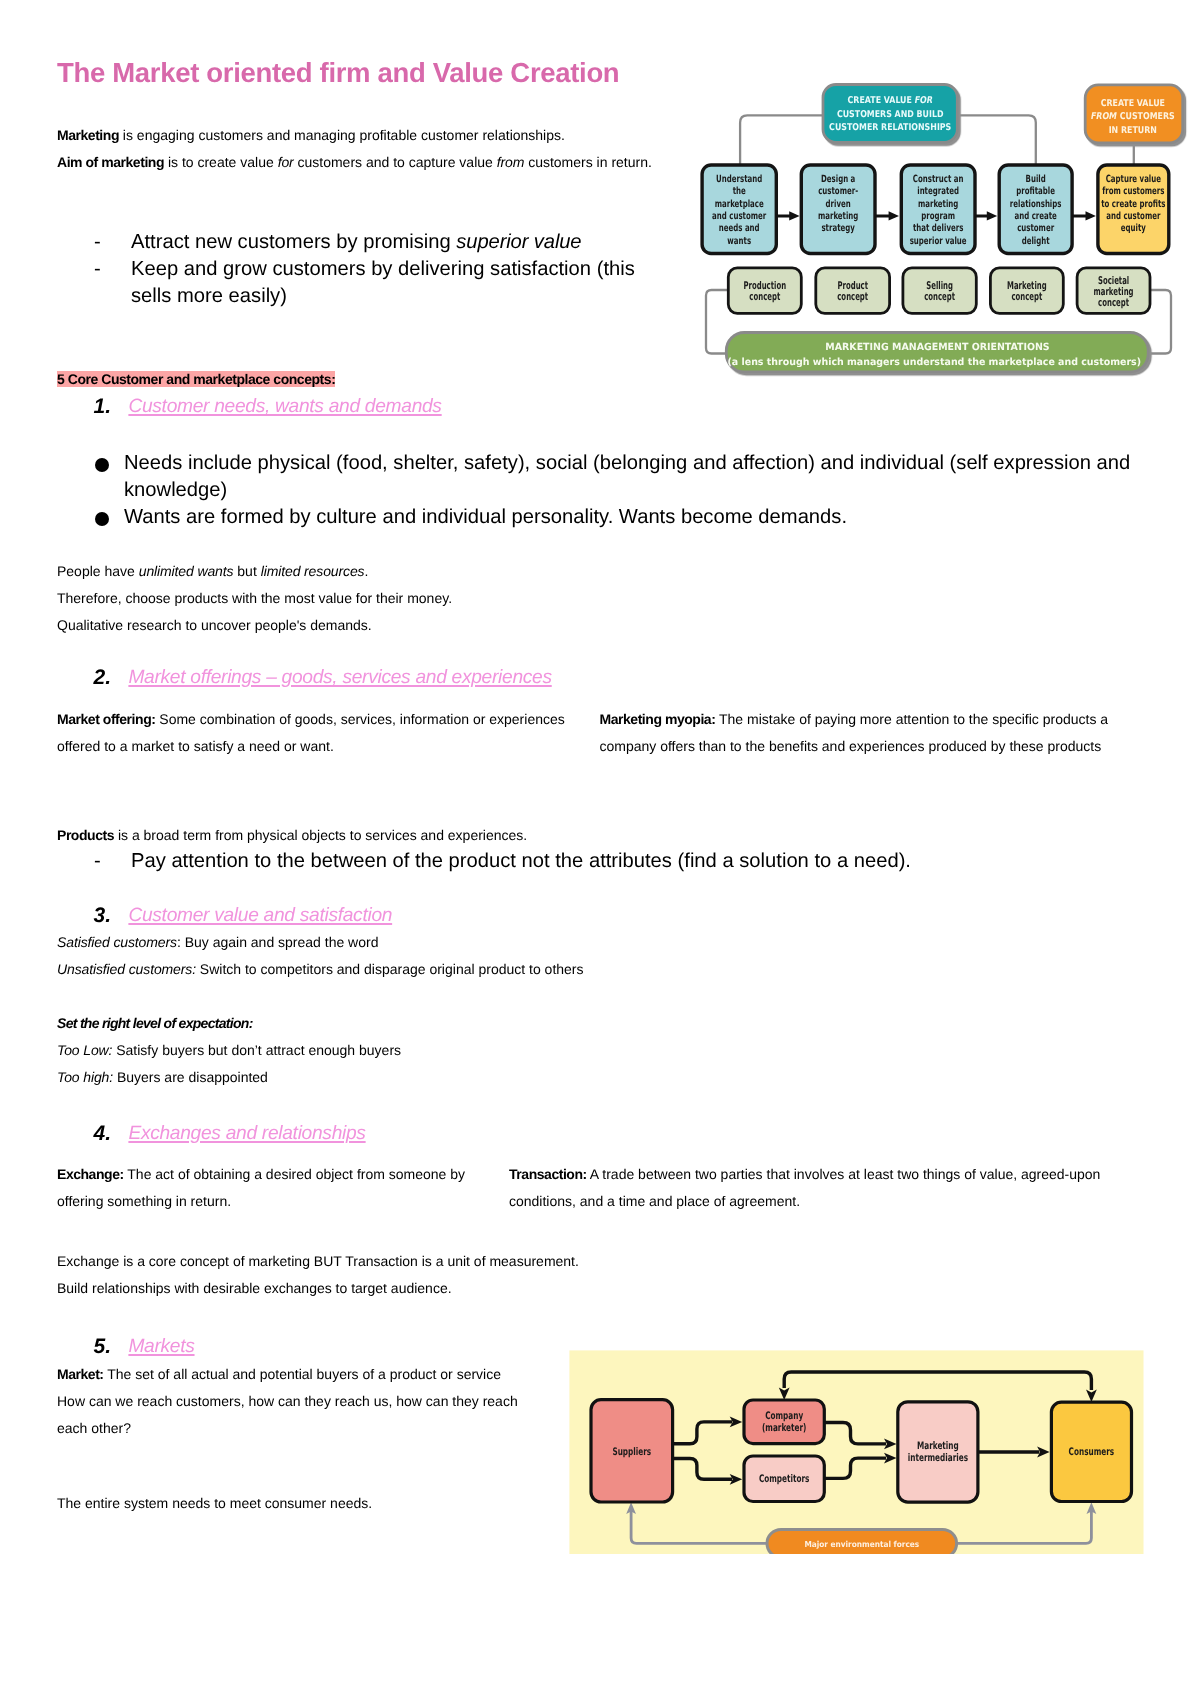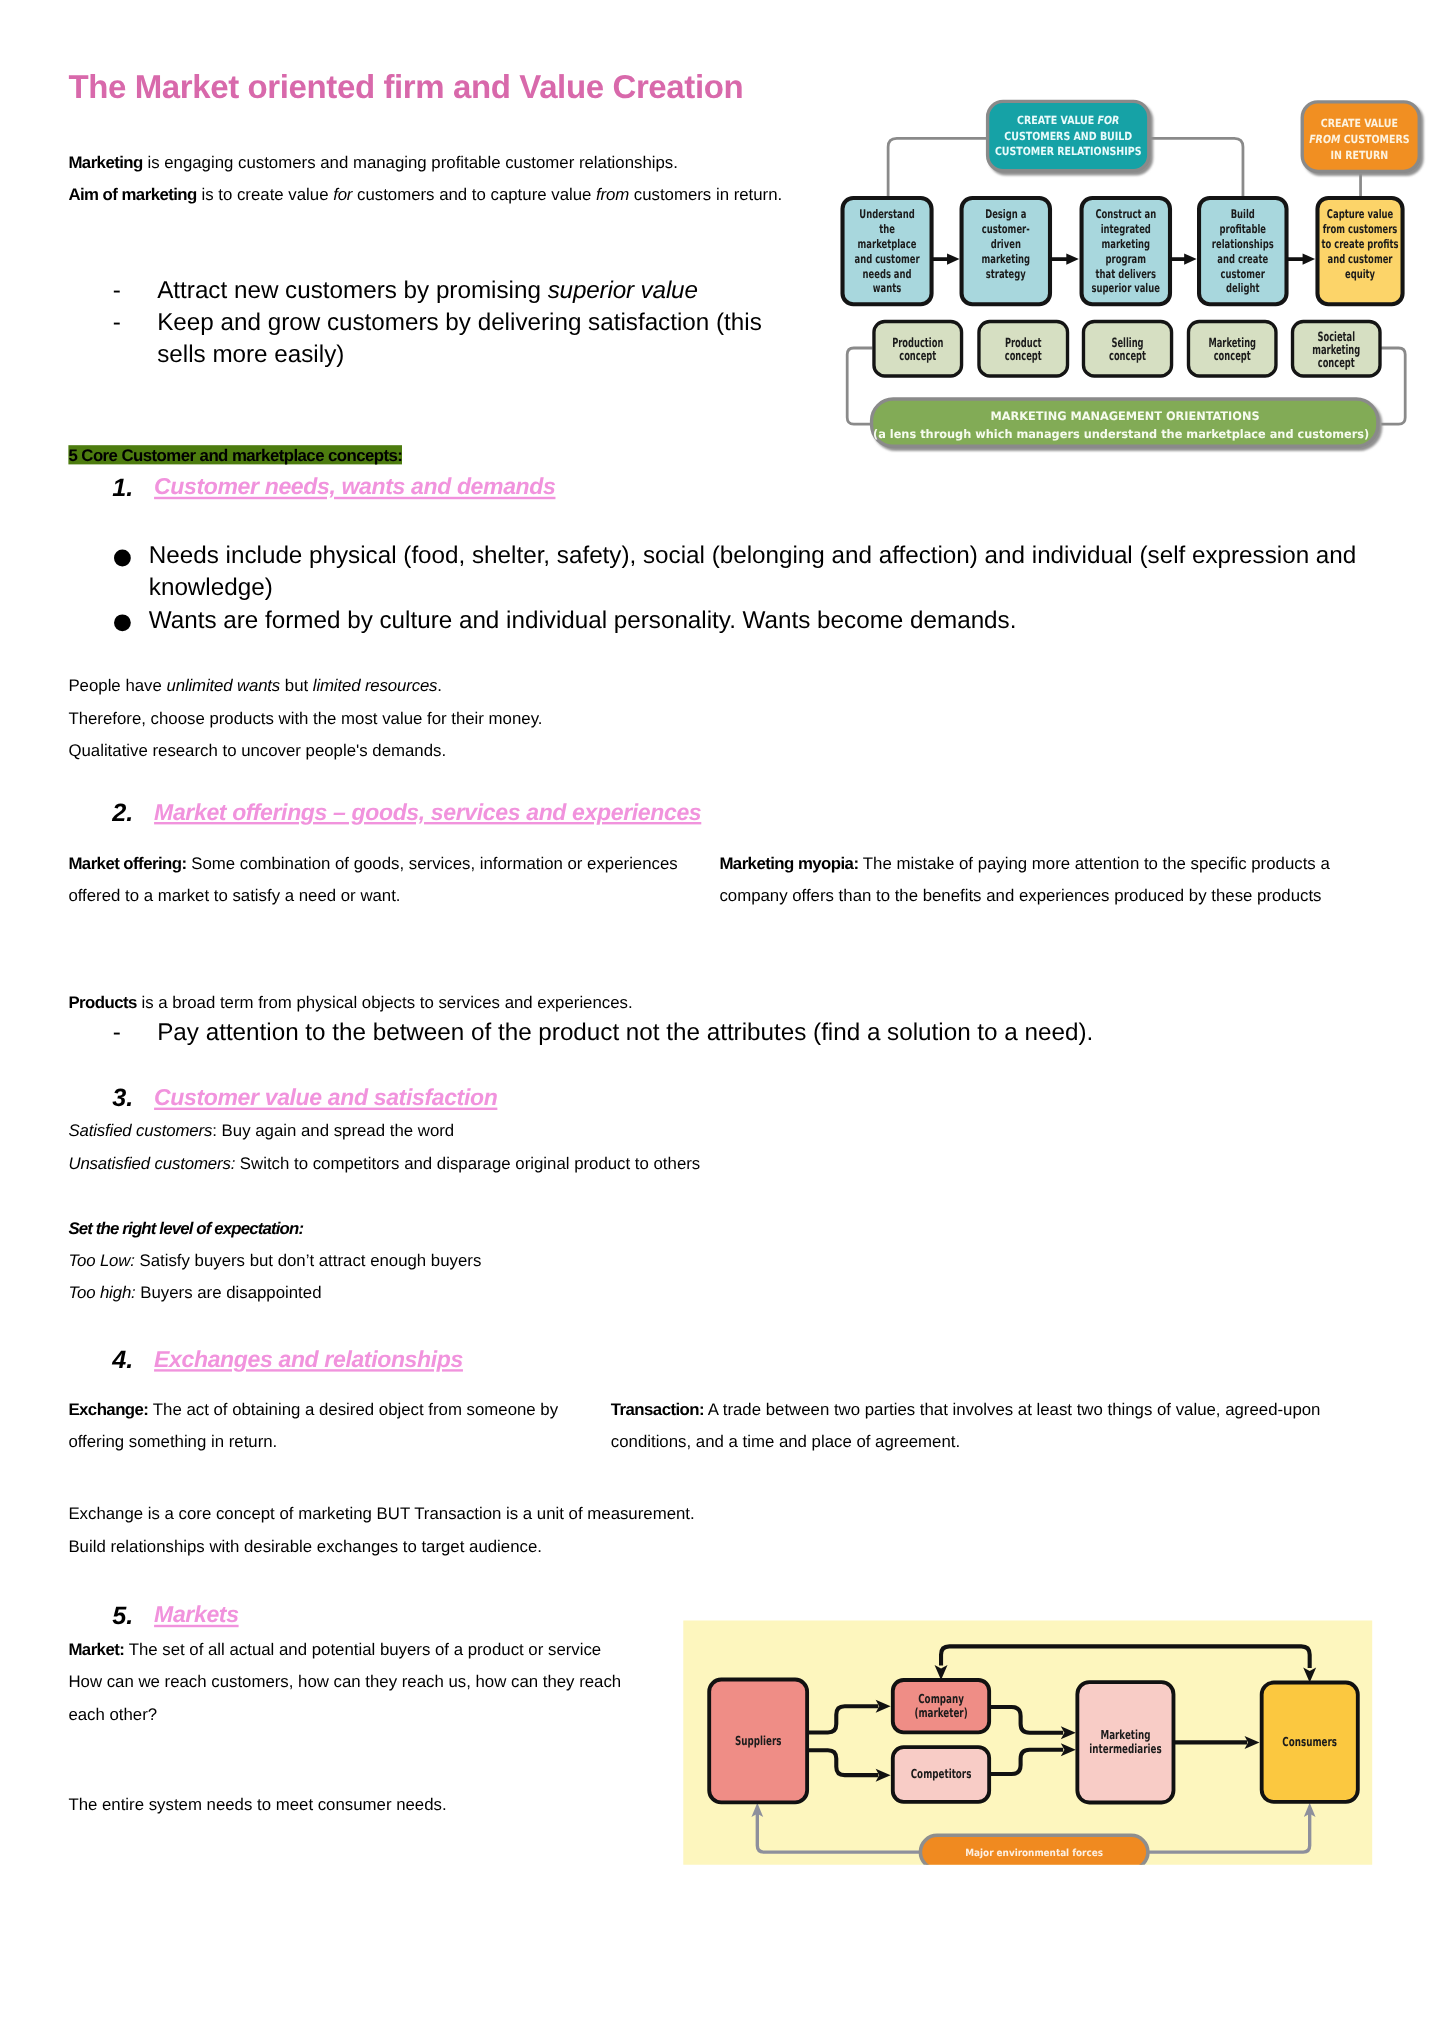--- a/index.html
+++ b/index.html
@@ -9,26 +9,26 @@
 
   .abs{position:absolute;}
   .title{left:57px;top:57px;font-size:27.5px;font-weight:700;color:#d869ab;letter-spacing:-0.32px;}
 
   .tb{font-size:14px;line-height:27.1px;color:#000;}
   b,.b{font-weight:700;letter-spacing:-0.46px;}
   i,.i{font-style:italic;letter-spacing:-0.12px;}
   .b.i{letter-spacing:-0.7px;}
   u,.u{text-underline-offset:2px;}
 
-  .hl{background:#4d7c0f;}
+  .hl{background:#fca5a5;}
   .hl2{background:#0ea5e9;font-style:italic;}
 
   .numli{position:absolute;font-size:20.2px;line-height:27.1px;}
   .numli .n{position:absolute;left:0;font-weight:700;font-style:italic;color:#000;font-size:21px;}
-  .numli .t{position:absolute;left:34.8px;font-weight:700;font-style:italic;color:#f193dd;font-size:19.2px;letter-spacing:-0.3px;
+  .numli .t{position:absolute;left:34.8px;font-weight:400;font-style:italic;color:#f193dd;font-size:19.2px;letter-spacing:-0.3px;
             text-decoration:underline;text-decoration-thickness:1.6px;text-underline-offset:2.4px;white-space:nowrap;}
 
   .dashli{position:absolute;font-size:20.2px;line-height:27.1px;}
   .dashli .d{position:absolute;left:0;color:#000;}
   .dashli .t{position:absolute;left:37px;color:#000;}
 
   .bulli{position:absolute;font-size:20.2px;line-height:27.1px;}
   .bulli .dot{position:absolute;left:0;top:8px;width:14px;height:14px;border-radius:50%;background:#000;}
   .bulli .t{position:absolute;left:29px;color:#000;}
 

